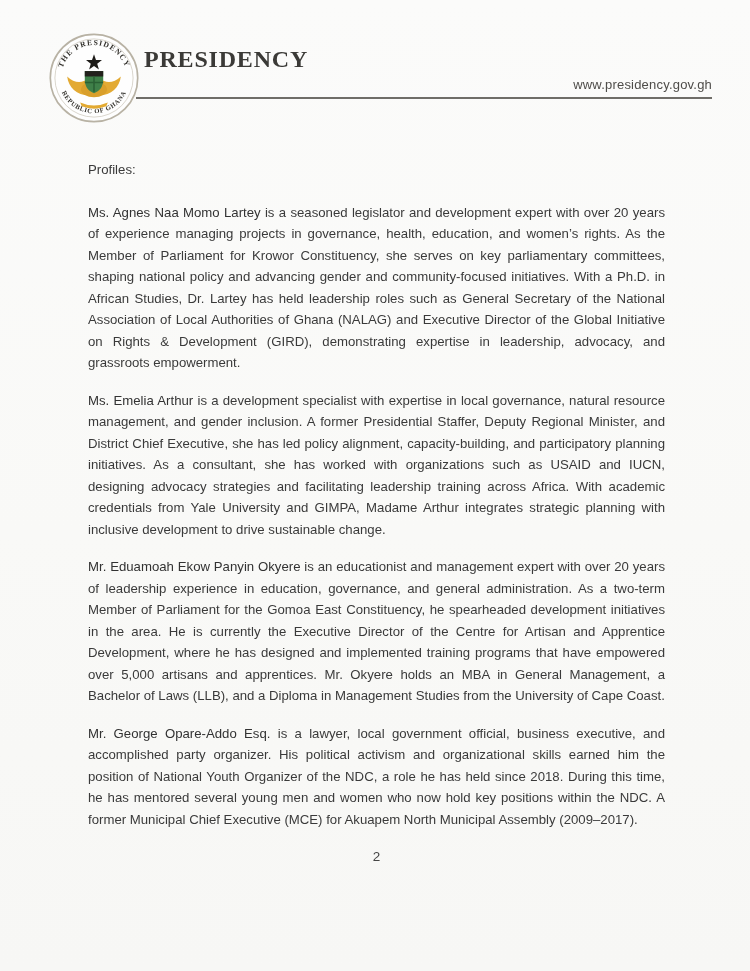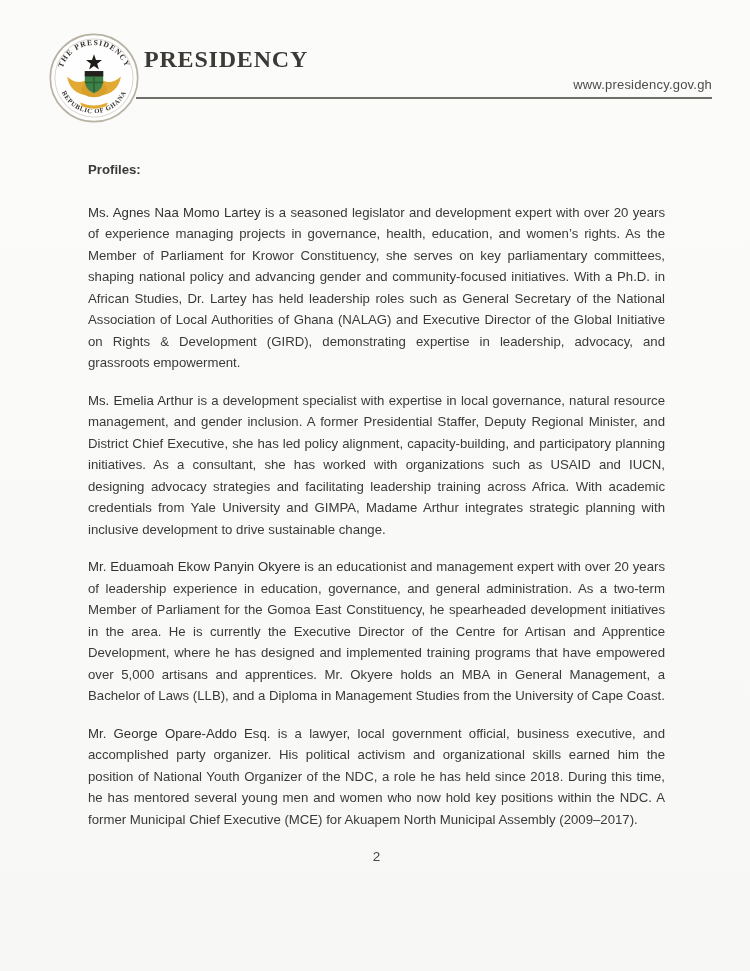--- a/index.html
+++ b/index.html
@@ -27,21 +27,21 @@
   .header-rule {
     position:absolute; left:136px; top:97px;
     width:576px; height:2px; background:#6f6d68;
   }
   
   .doc-body {
     position:absolute; left:88px; top:159px; width:577px;
     font-size:13.2px; line-height:21.5px;
     text-align:justify; color:#3a3a3a;
   }
-  .intro { margin:0 0 21px 0; text-align:left;font-weight:bold; }
+  .intro { margin:0 0 21px 0; text-align:left; }
   .profile { margin:0 0 16px 0; }
   .profile strong { font-weight:normal; color:#323232;margin-top:24px; }
   .page-number {
     text-align:center; margin-top:6px;
     font-size:13.5px; color:#454545;
   }
 </style>
 </head>
 <body>
 

